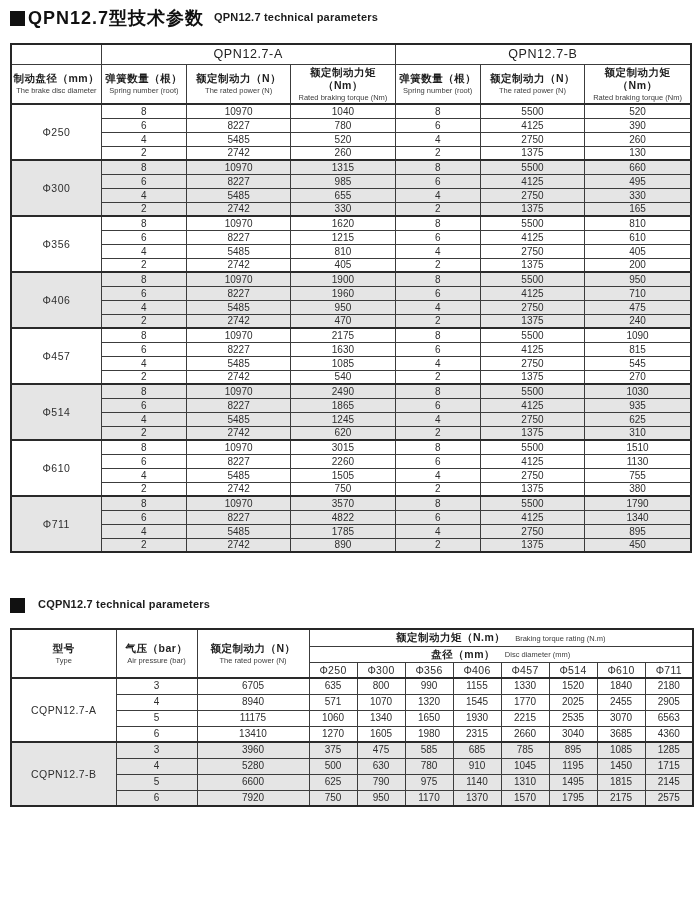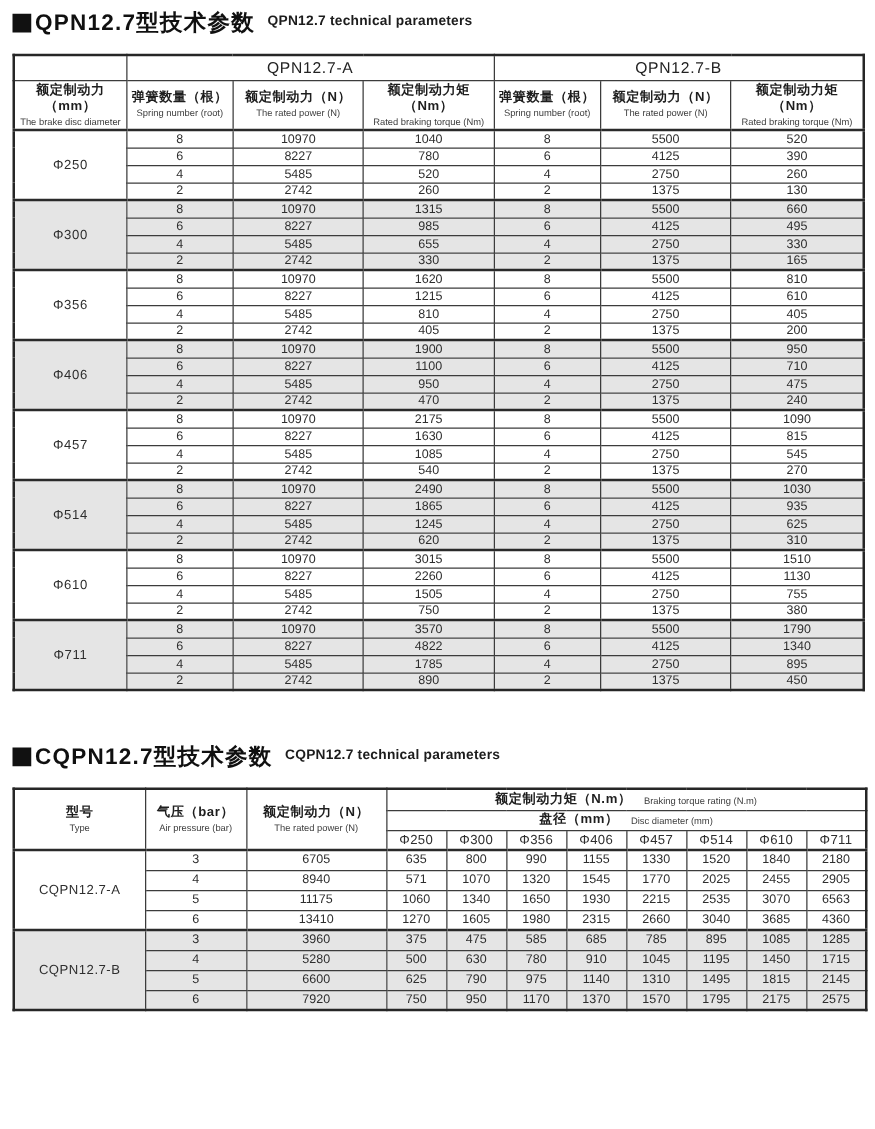--- a/index.html
+++ b/index.html
@@ -65,21 +65,21 @@
         <col style="width:106px">
     </colgroup>
     <thead>
       <tr class="hdr-top">
         <td></td>
         <td colspan="3">QPN12.7-A</td>
         <td colspan="3">QPN12.7-B</td>
       </tr>
       <tr class="hdr-sub">
         <td>
-          <span class="zh-h">额定制动力（mm）</span>
+          <span class="zh-h">制动盘径（mm）</span>
           <span class="en-h">The brake disc diameter</span>
         </td>
         <td>
           <span class="zh-h">弹簧数量（根）</span>
           <span class="en-h">Spring number (root)</span>
         </td>
         <td>
           <span class="zh-h">额定制动力（N）</span>
           <span class="en-h">The rated power (N)</span>
         </td>
@@ -206,21 +206,21 @@
           <td>8</td>
           <td>10970</td>
           <td>1900</td>
           <td>8</td>
           <td>5500</td>
           <td>950</td>
         </tr>
         <tr class="shaded">
           <td>6</td>
           <td>8227</td>
-          <td>1100</td>
+          <td>1960</td>
           <td>6</td>
           <td>4125</td>
           <td>710</td>
         </tr>
         <tr class="shaded">
           <td>4</td>
           <td>5485</td>
           <td>950</td>
           <td>4</td>
           <td>2750</td>
@@ -366,21 +366,20 @@
           <td>1375</td>
           <td>450</td>
         </tr>
       </tbody>
   </table>
 
   <div class="gap2"></div>
 
   <div class="sec-title">
     <span class="sq"></span>
-    <span class="title-zh">CQPN12.7型技术参数</span>
     <span class="title-en">CQPN12.7 technical parameters</span>
   </div>
 
   <table class="t2">
     <colgroup>
       <col style="width:105px">
         <col style="width:81px">
         <col style="width:112px">
       <col style="width:48px">
         <col style="width:48px">

